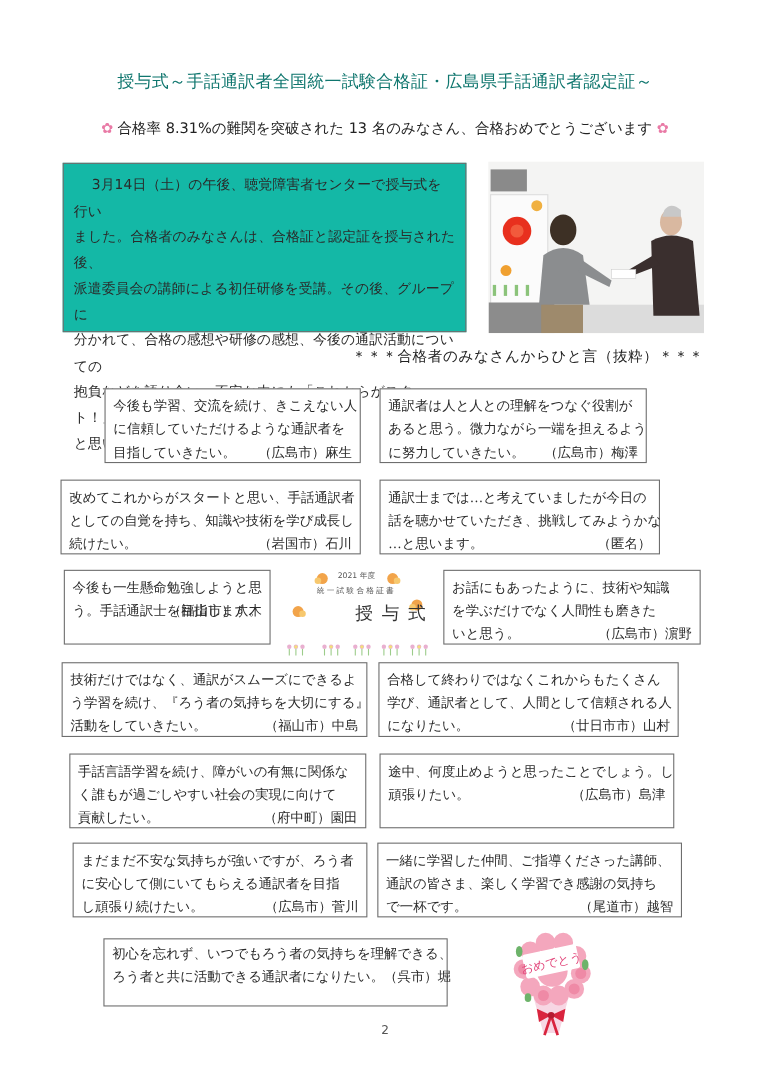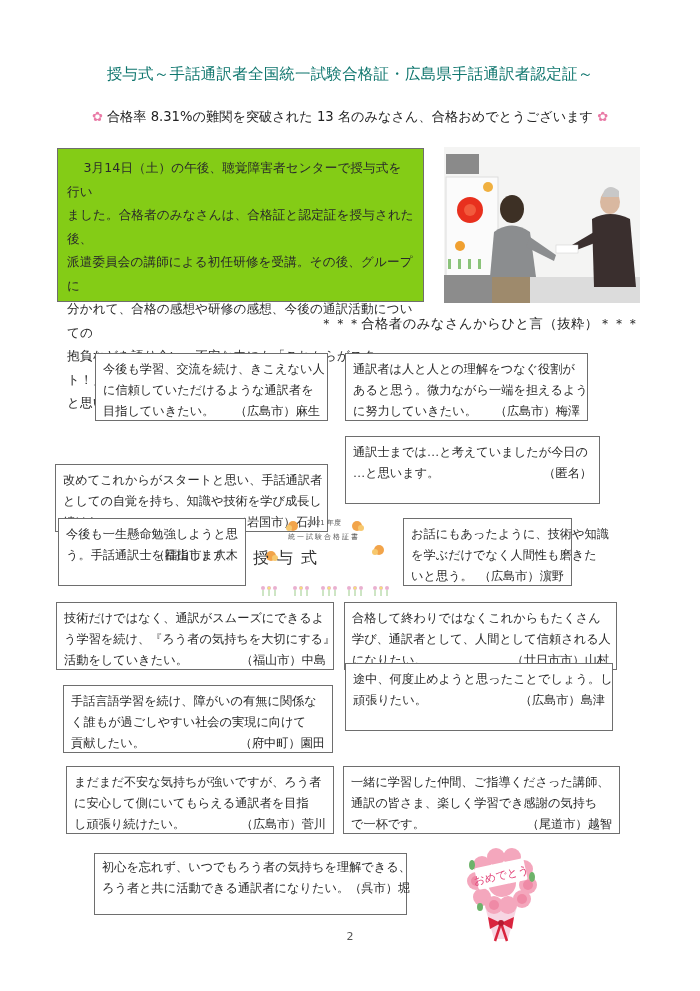--- a/index.html
+++ b/index.html
@@ -3,35 +3,35 @@
   <meta charset="utf-8">
   <style>
     * { box-sizing: border-box; margin: 0; padding: 0; }
     html, body { width: 700px; height: 991px; background: #ffffff; overflow: hidden; }
     body { position: relative; font-family: "DejaVu Sans", "Liberation Sans", sans-serif; color: #2a2a2a; }
 
     .title { position: absolute; left: 0; top: 64px; width: 700px; text-align: center; font-size: 15.5px; letter-spacing: 0.2px; color: #0f766e; }
     .subtitle { position: absolute; left: 0; top: 108px; width: 700px; text-align: center; font-size: 13.2px; color: #222; }
     .flower { display: inline-block; color: #e97aa6; font-size: 13px; margin: 0 4px; vertical-align: 0px; }
 
-    .intro { position: absolute; left: 57px; top: 148px; width: 367px; height: 154px; border: 1.5px solid #6e6e6e; padding: 7px 9px; font-size: 12.6px; line-height: 23.5px; letter-spacing: 0.1px; background: #84cc16; }
+    .intro { position: absolute; left: 57px; top: 148px; width: 367px; height: 154px; border: 1.5px solid #6e6e6e; padding: 7px 9px; font-size: 12.6px; line-height: 23.5px; letter-spacing: 0.1px; background: #14b8a6; }
     .intro p { text-indent: 1.3em; }
 
     .photo { position: absolute; left: 444px; top: 147px; width: 196px; height: 156px; background: #f3f3f2; overflow: hidden; }
 
     .section { position: absolute; left: 0; top: 315px; width: 640px; text-align: right; font-size: 13.3px; color: #222; letter-spacing: 0.5px; }
 
     .qbox { position: absolute; border: 1.5px solid #6e6e6e; background: #fff; padding: 5px 7px; font-size: 12.2px; line-height: 21px; color: #2a2a2a; }
     .qbox .sig { display: block; text-align: right; margin-top: -21px; }
     .qbox .line { display: block; white-space: nowrap; font-family: Liberation Serif, serif; }
 
     .certificate { position: absolute; left: 253px; top: 514px; width: 142px; height: 86px; }
     .cert-year { position: absolute; left: 0; width: 142px; top: 4px; text-align: center; font-size: 7px; color: #555; }
     .cert-sub { position: absolute; left: 0; width: 142px; top: 18px; text-align: center; font-size: 7px; color: #555; letter-spacing: 2px; }
-    .cert-main { position: absolute; left: 0; width: 142px; top: 34px; text-align: left; font-size: 16px; color: #333; letter-spacing: 8px; font-family: "DejaVu Serif", serif; }
+    .cert-main { position: absolute; left: 0; width: 142px; top: 34px; text-align: right; font-size: 16px; color: #333; letter-spacing: 8px; font-family: "DejaVu Serif", serif; }
 
     .bouquet { position: absolute; left: 462px; top: 843px; width: 78px; height: 104px; }
     .page-num { position: absolute; left: 0; width: 700px; top: 930px; text-align: center; font-size: 11px; color: #555; }
   </style>
 </head>
 <body>
 
 <div class="title">授与式～手話通訳者全国統一試験合格証・広島県手話通訳者認定証～</div>
 
 <div class="subtitle">
@@ -85,29 +85,30 @@
   <span class="sig">（広島市）麻生</span>
 </div>
 
 <div class="qbox" style="left:345px; top:353px; width:243px; height:68px;">
   <span class="line">通訳者は人と人との理解をつなぐ役割が</span>
   <span class="line">あると思う。微力ながら一端を担えるよう</span>
   <span class="line">に努力していきたい。</span>
   <span class="sig">（広島市）梅澤</span>
 </div>
 
-<div class="qbox" style="left:55px; top:436px; width:273px; height:68px;margin-top:28px;">
+<div class="qbox" style="left:55px; top:436px; width:273px; height:68px;">
   <span class="line">改めてこれからがスタートと思い、手話通訳者</span>
   <span class="line">としての自覚を持ち、知識や技術を学び成長し</span>
   <span class="line">続けたい。</span>
   <span class="sig">（岩国市）石川</span>
 </div>
 
 <div class="qbox" style="left:345px; top:436px; width:255px; height:68px;">
   <span class="line">通訳士までは…と考えていましたが今日の</span>
+  <span class="line">話を聴かせていただき、挑戦してみようかな</span>
   <span class="line">…と思います。</span>
   <span class="sig">（匿名）</span>
 </div>
 
 <div class="qbox" style="left:58px; top:518px; width:188px; height:68px;">
   <span class="line">今後も一生懸命勉強しようと思</span>
   <span class="line">う。手話通訳士を目指します。</span>
   <span class="line"></span>
   <span class="sig">（福山市）八木</span>
 </div>
@@ -162,21 +163,21 @@
       <line x1="122" y1="76" x2="122" y2="82"></line>
         <line x1="128" y1="76" x2="128" y2="82"></line>
         <line x1="134" y1="76" x2="134" y2="82"></line>
     </g>
   </svg>
   <div class="cert-year">2021 年度</div>
   <div class="cert-sub">統一試験合格証書</div>
   <div class="cert-main">授与式</div>
 </div>
 
-<div class="qbox" style="left:403px; top:518px; width:169px; height:68px;">
+<div class="qbox" style="left:403px; top:518px; width:234px; height:68px;">
   <span class="line">お話にもあったように、技術や知識</span>
   <span class="line">を学ぶだけでなく人間性も磨きた</span>
   <span class="line">いと思う。</span>
   <span class="sig">（広島市）濵野</span>
 </div>
 
 <div class="qbox" style="left:56px; top:602px; width:278px; height:68px;">
   <span class="line">技術だけではなく、通訳がスムーズにできるよ</span>
   <span class="line">う学習を続け、『ろう者の気持ちを大切にする』</span>
   <span class="line">活動をしていきたい。</span>
@@ -190,21 +191,21 @@
   <span class="sig">（廿日市市）山村</span>
 </div>
 
 <div class="qbox" style="left:63px; top:685px; width:270px; height:68px;">
   <span class="line">手話言語学習を続け、障がいの有無に関係な</span>
   <span class="line">く誰もが過ごしやすい社会の実現に向けて</span>
   <span class="line">貢献したい。</span>
   <span class="sig">（府中町）園田</span>
 </div>
 
-<div class="qbox" style="left:345px; top:663px; width:268px; height:68px;">
+<div class="qbox" style="left:345px; top:685px; width:268px; height:68px;">
   <span class="line">途中、何度止めようと思ったことでしょう。し</span>
   <span class="line">頑張りたい。</span>
   <span class="sig">（広島市）島津</span>
 </div>
 
 <div class="qbox" style="left:66px; top:766px; width:268px; height:68px;">
   <span class="line">まだまだ不安な気持ちが強いですが、ろう者</span>
   <span class="line">に安心して側にいてもらえる通訳者を目指</span>
   <span class="line">し頑張り続けたい。</span>
   <span class="sig">（広島市）菅川</span>

